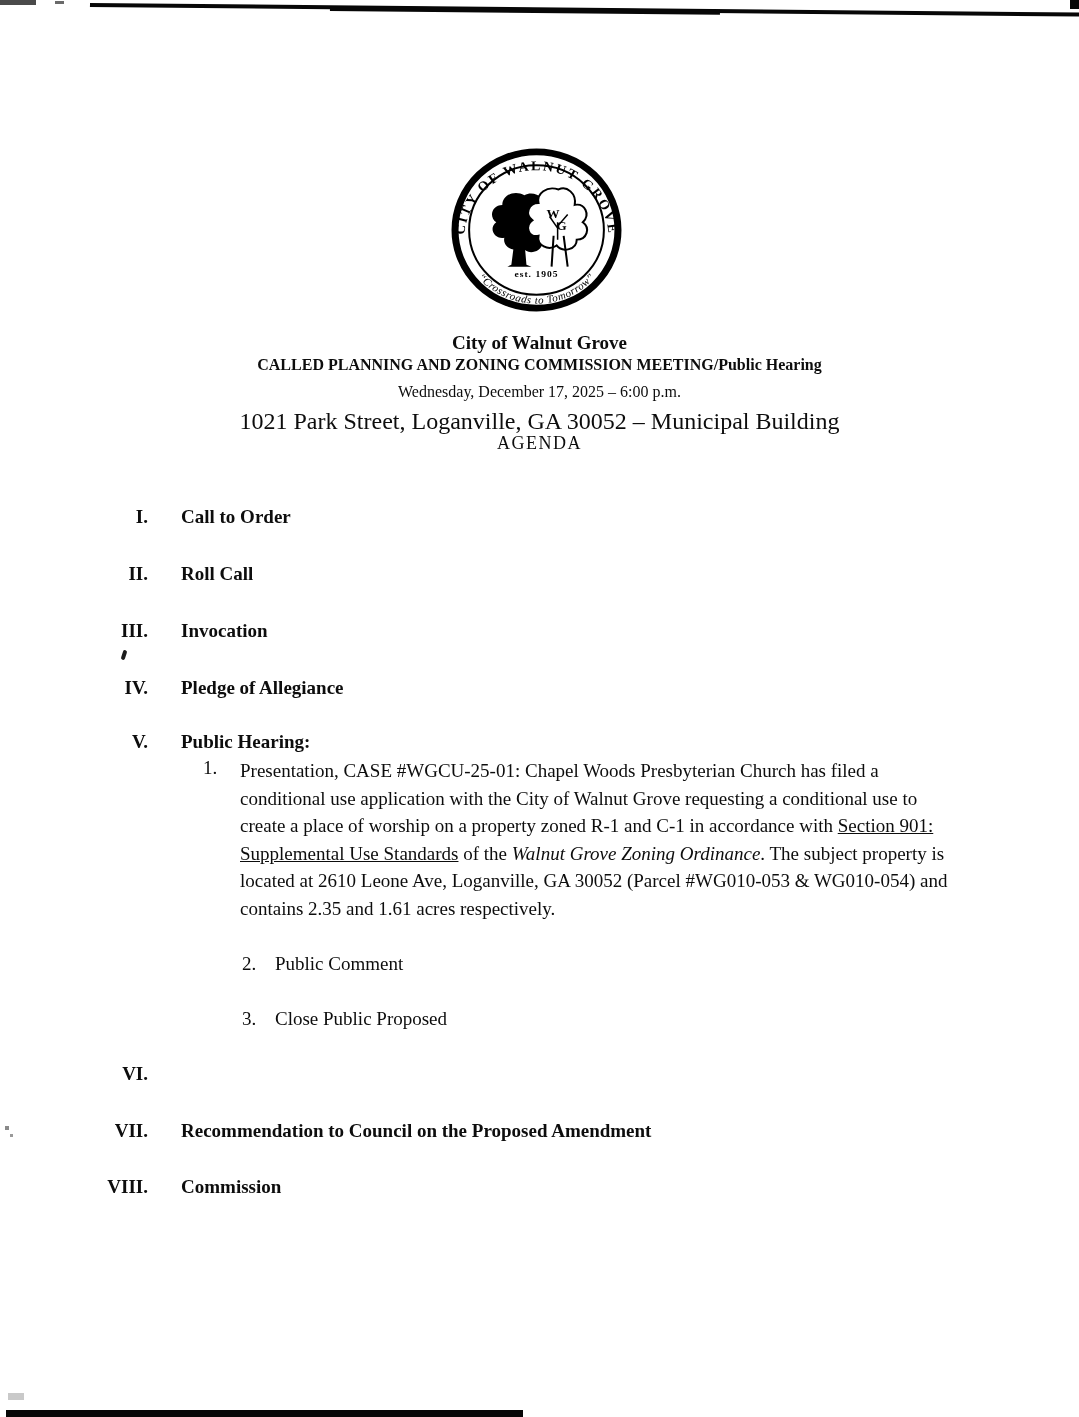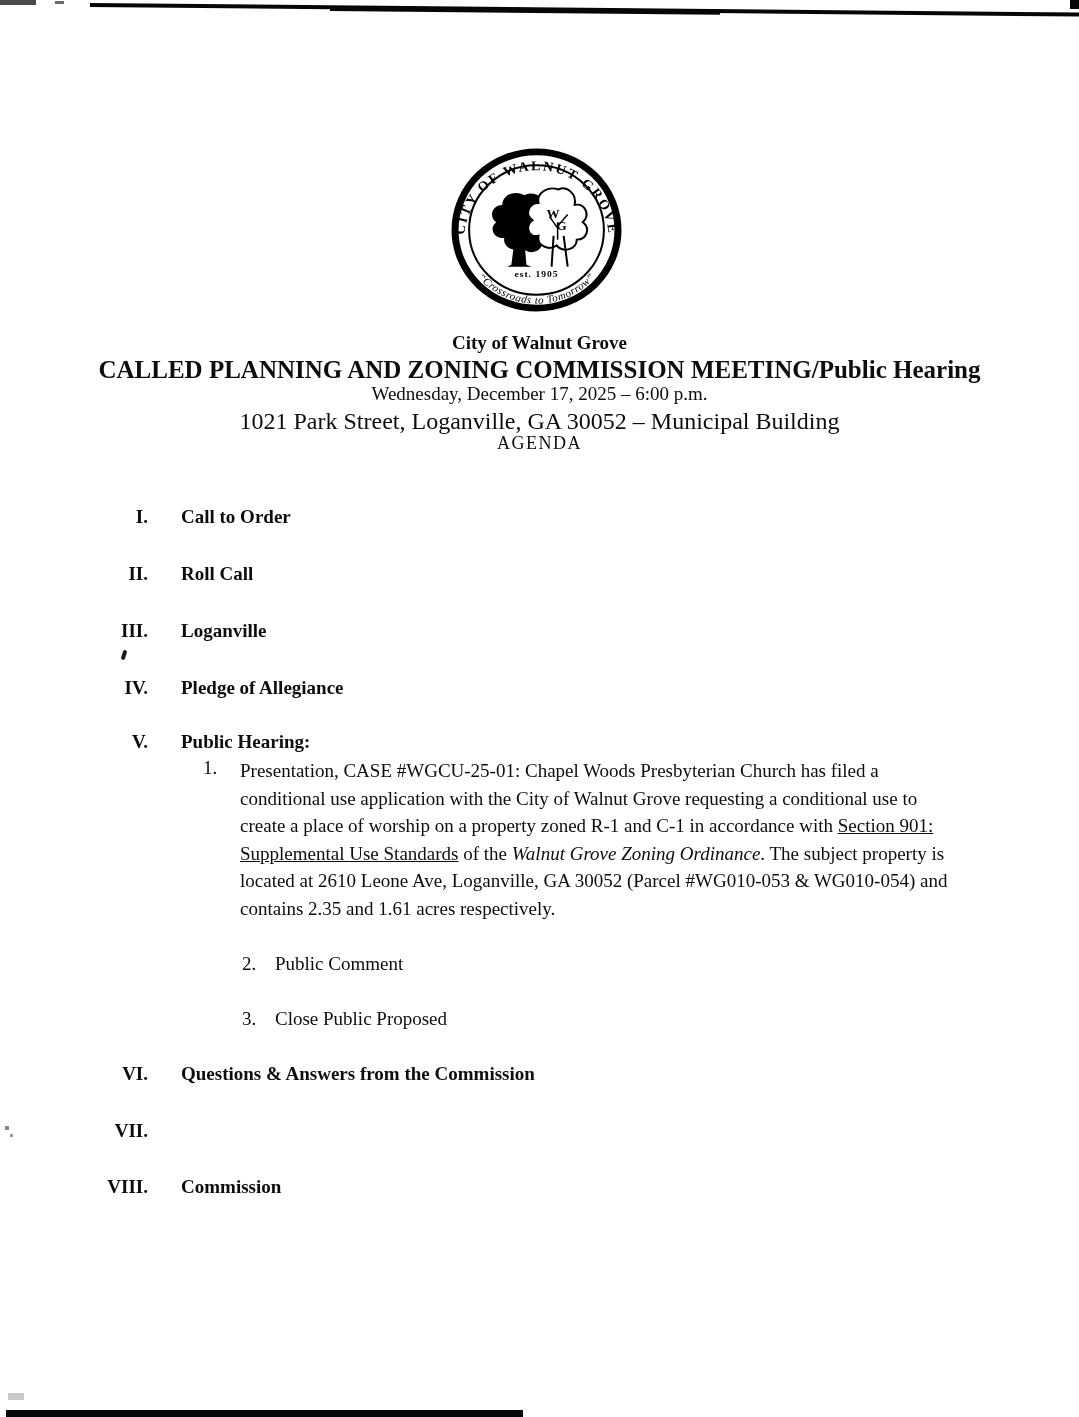--- a/index.html
+++ b/index.html
@@ -18,22 +18,22 @@
   #art-left-speck-1{left:5px;top:1126px;width:4px;height:4px;background:#8a8a8a;}
   #art-left-speck-2{left:10px;top:1134px;width:3px;height:3px;background:#9a9a9a;}
   #art-bottom-smudge{left:8px;top:1393px;width:16px;height:7px;background:#c9c9c9;}
   #art-bottom-bar{left:6px;top:1410px;width:517px;height:7px;}
   
   #seal{position:absolute;left:450px;top:147px;width:173px;height:166px;}
   #seal svg{width:100%;height:100%;font-family:"Liberation Serif",serif;}
   
   .hl{position:absolute;left:0;width:1079px;text-align:center;white-space:nowrap;}
   #h-city{top:332px;font-size:19px;font-weight:bold;}
-  #h-meeting{top:356px;font-size:25px;font-weight:bold;}
-  #h-date{top:383px;font-size:19px;}
+  #h-meeting{top:356px;font-size:16px;font-weight:bold;}
+  #h-date{top:383px;font-size:16px;}
   #h-loc{top:408px;font-size:24px;}
   #h-agenda{top:433px;font-size:18px;letter-spacing:1.5px;}
   
   .row{position:absolute;left:0;display:flex;font-size:19px;font-weight:bold;white-space:nowrap;}
   .row .num{width:148px;text-align:right;}
   .row .lbl{margin-left:33px;}
   #r0{top:506px}#r1{top:563px}#r2{top:620px}#r3{top:677px}#r4{top:731px}
   #r5{top:1063px}#r6{top:1120px}#r7{top:1176px}
   
   #ph-item1{position:absolute;left:203px;top:757px;display:flex;font-size:19px;}
@@ -101,21 +101,21 @@
 <div class="row" id="r0">
   <span class="num">I.</span>
   <span class="lbl">Call to Order</span>
 </div>
 <div class="row" id="r1">
   <span class="num">II.</span>
   <span class="lbl">Roll Call</span>
 </div>
 <div class="row" id="r2">
   <span class="num">III.</span>
-  <span class="lbl">Loganville</span>
+  <span class="lbl">Invocation</span>
 </div>
 <div class="row" id="r3">
   <span class="num">IV.</span>
   <span class="lbl">Pledge of Allegiance</span>
 </div>
 <div class="row" id="r4">
   <span class="num">V.</span>
   <span class="lbl">Public Hearing:</span>
 </div>
 
@@ -128,21 +128,21 @@
   <span class="onum">2.</span>
   <span class="slbl">Public Comment</span>
 </div>
 <div class="sub" id="ph-item3">
   <span class="onum">3.</span>
   <span class="slbl">Close Public Proposed</span>
 </div>
 
 <div class="row" id="r5">
   <span class="num">VI.</span>
-  <span class="lbl">Questions &amp; Answers from the Commission</span>
 </div>
 <div class="row" id="r6">
   <span class="num">VII.</span>
+  <span class="lbl">Recommendation to Council on the Proposed Amendment</span>
 </div>
 <div class="row" id="r7">
   <span class="num">VIII.</span>
   <span class="lbl">Commission</span>
 </div>
 
 </body></html>

